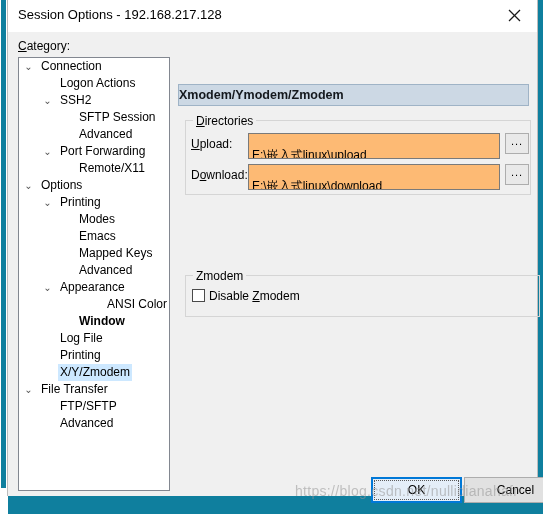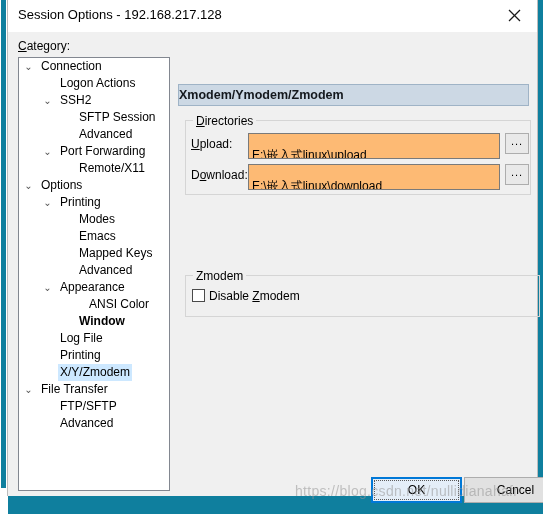--- a/index.html
+++ b/index.html
@@ -317,21 +317,21 @@
         <div class="tree-item"><span class="lbl" style="margin-left: 54px;">Advanced</span></div>
         <div class="tree-item"><span class="chev" style="left: 22px;">⌄</span><span class="lbl" style="margin-left: 35px;">Port Forwarding</span></div>
         <div class="tree-item"><span class="lbl" style="margin-left: 54px;">Remote/X11</span></div>
         <div class="tree-item"><span class="chev" style="left: 3px;">⌄</span><span class="lbl" style="margin-left: 16px;">Options</span></div>
         <div class="tree-item"><span class="chev" style="left: 22px;">⌄</span><span class="lbl" style="margin-left: 35px;">Printing</span></div>
         <div class="tree-item"><span class="lbl" style="margin-left: 54px;">Modes</span></div>
         <div class="tree-item"><span class="lbl" style="margin-left: 54px;">Emacs</span></div>
         <div class="tree-item"><span class="lbl" style="margin-left: 54px;">Mapped Keys</span></div>
         <div class="tree-item"><span class="lbl" style="margin-left: 54px;">Advanced</span></div>
         <div class="tree-item"><span class="chev" style="left: 22px;">⌄</span><span class="lbl" style="margin-left: 35px;">Appearance</span></div>
-        <div class="tree-item"><span class="lbl" style="margin-left: 64px;">ANSI Color</span></div>
+        <div class="tree-item"><span class="lbl" style="margin-left: 82px;">ANSI Color</span></div>
         <div class="tree-item"><span class="lbl" style="margin-left: 54px; font-weight: bold;">Window</span></div>
         <div class="tree-item"><span class="lbl" style="margin-left: 35px;">Log File</span></div>
         <div class="tree-item"><span class="lbl" style="margin-left: 35px;">Printing</span></div>
         <div class="tree-item selected"><span class="lbl" style="margin-left: 35px;">X/Y/Zmodem</span></div>
         <div class="tree-item"><span class="chev" style="left: 3px;">⌄</span><span class="lbl" style="margin-left: 16px;">File Transfer</span></div>
         <div class="tree-item"><span class="lbl" style="margin-left: 35px;">FTP/SFTP</span></div>
         <div class="tree-item"><span class="lbl" style="margin-left: 35px;">Advanced</span></div>
       </div>
 
     <div class="pane-header">Xmodem/Ymodem/Zmodem</div>

